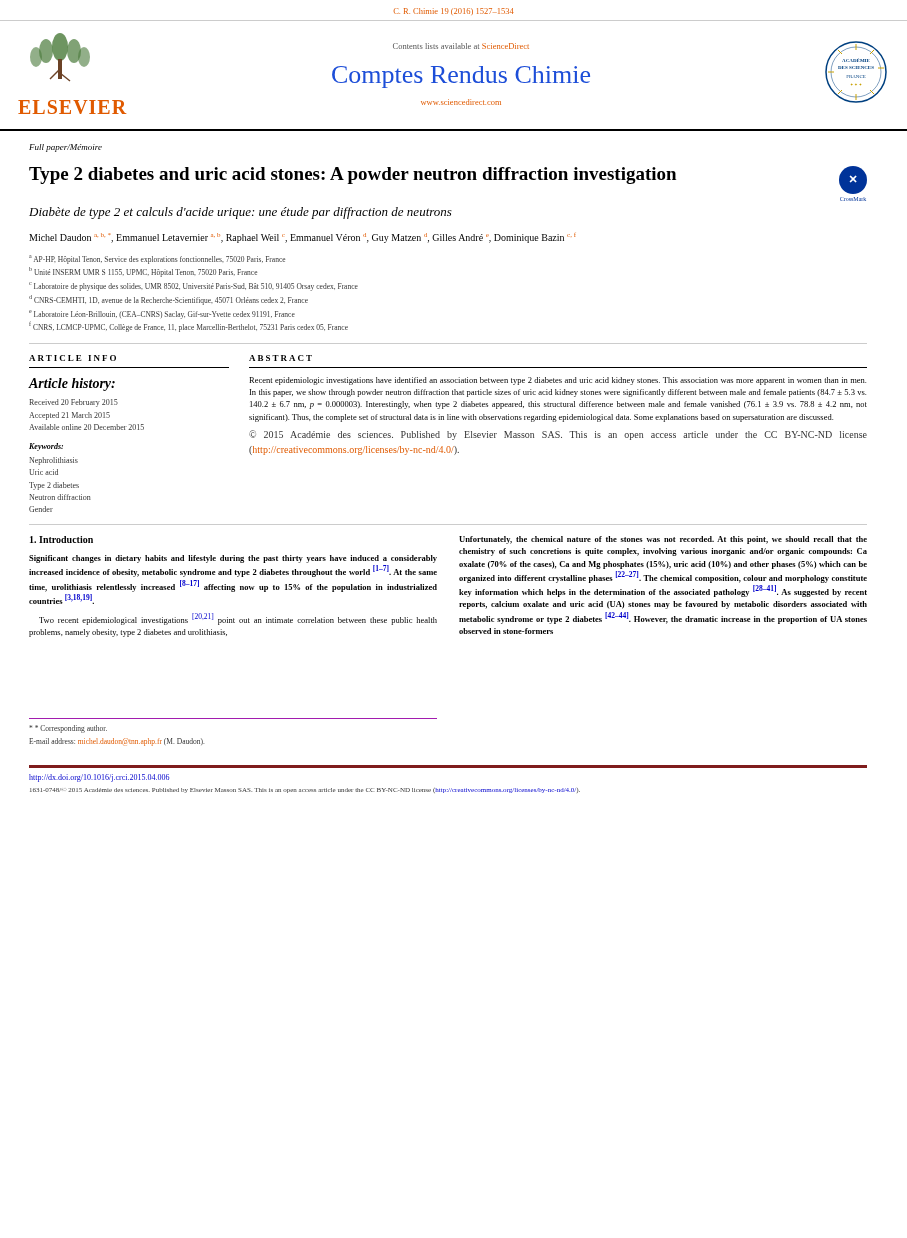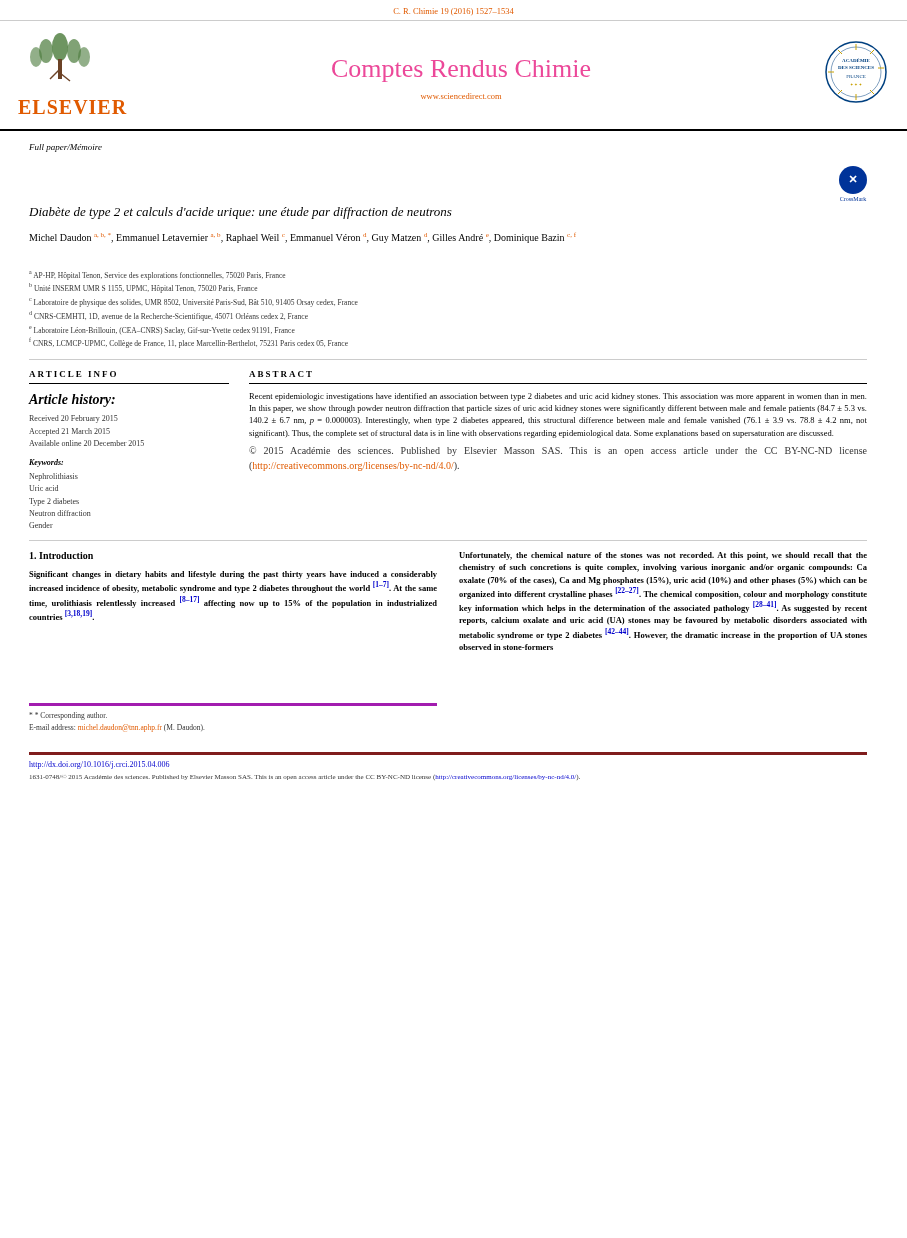--- a/index.html
+++ b/index.html
@@ -42,21 +42,21 @@
       padding: 0 20px;
     }
     .sciencedirect-label {
       font-size: 8.5px;
       color: #555;
       margin-bottom: 4px;
     }
     .journal-title {
       font-size: 26px;
       font-weight: normal;
-      color: #ec4899;
+      color: #1d4ed8;
       font-family: 'Times New Roman', Times, serif;
       margin: 4px 0;
     }
     .journal-url {
       font-size: 8.5px;
       color: #e05a00;
     }
     .header-right-logo {
       width: 75px;
       text-align: right;
@@ -99,21 +99,21 @@
     }
     .article-subtitle {
       font-size: 13px;
       font-style: italic;
       color: #000;
       margin-bottom: 10px;
       line-height: 1.4;
     }
     .authors {
       font-size: 10px;
-      margin-bottom: 22px;
+      margin-bottom: 6px;
       color: #000;
     }
     .author-sup {
       font-size: 7px;
       vertical-align: super;
       color: #e05a00;
     }
     .affiliations {
       font-size: 7.5px;
       color: #333;
@@ -230,21 +230,21 @@
       text-indent: 0;
       font-weight: bold;
     }
     .ref-link {
       color: #0000cc;
       font-size: 7.5px;
       vertical-align: super;
     }
     .footnote-section {
       margin-top: 10px;
-      border-top: 3px solid #a21caf;
+      border-top: 1px solid #a21caf;
       padding-top: 5px;
     }
     .footnote-text {
       font-size: 7.5px;
       color: #333;
       margin-bottom: 2px;
     }
     .doi-link {
       color: #0000cc;
       font-size: 8px;
@@ -281,20 +281,24 @@
         <ellipse cx="18" cy="28" rx="6" ry="10" fill="#4a7a3a" opacity="0.6"></ellipse>
         <ellipse cx="66" cy="28" rx="6" ry="10" fill="#4a7a3a" opacity="0.6"></ellipse>
         <rect x="40" y="30" width="4" height="20" fill="#6b4226"></rect>
         <line x1="42" y1="40" x2="32" y2="50" stroke="#6b4226" stroke-width="1.5"></line>
         <line x1="42" y1="44" x2="52" y2="52" stroke="#6b4226" stroke-width="1.5"></line>
       </svg>
       <div style="font-size:20px; font-weight:bold; color:#e05a00; letter-spacing:1px; text-align:right; margin-top:-5px;">ELSEVIER</div>
     </div>
 
     <div class="header-center">
+      <div class="sciencedirect-label">
+        <span>Contents lists available at</span>
+        <span style="color:#e05a00;">ScienceDirect</span>
+      </div>
       <div class="journal-title">Comptes Rendus Chimie</div>
       <div class="journal-url">www.sciencedirect.com</div>
     </div>
 
     <div class="header-right-logo">
       <svg width="65" height="65" viewBox="0 0 65 65">
         <circle cx="32" cy="32" r="30" fill="none" stroke="#004080" stroke-width="1.5"></circle>
         <circle cx="32" cy="32" r="25" fill="none" stroke="#004080" stroke-width="0.5"></circle>
 
         <g stroke="#c8a000" stroke-width="1">
@@ -319,20 +323,21 @@
     <div class="full-paper-label">Full paper/Mémoire</div>
 
     <div style="overflow:hidden;">
 
       <div class="crossmark">
         <div class="crossmark-inner">
           <span style="font-size:11px;">✕</span>
         </div>
         <div style="font-size:6px; text-align:center; color:#003399; margin-top:1px;">CrossMark</div>
       </div>
+      <h1 class="article-title">Type 2 diabetes and uric acid stones: A powder neutron diffraction investigation</h1>
     </div>
 
     <div class="article-subtitle">Diabète de type 2 et calculs d'acide urique: une étude par diffraction de neutrons</div>
 
     <div class="authors">
       Michel Daudon <span class="author-sup">a, b, *</span>,
       Emmanuel Letavernier <span class="author-sup">a, b</span>,
       Raphael Weil <span class="author-sup">c</span>,
       Emmanuel Véron <span class="author-sup">d</span>,
       Guy Matzen <span class="author-sup">d</span>,
@@ -376,20 +381,21 @@
       </div>
     </div>
 
     <hr class="divider">
 
     <div class="main-two-col">
       <div class="main-col-left">
         <div class="section-title">1. Introduction</div>
         <div class="body-text">
           <p>Significant changes in dietary habits and lifestyle during the past thirty years have induced a considerably increased incidence of obesity, metabolic syndrome and type 2 diabetes throughout the world <span class="ref-link">[1–7]</span>. At the same time, urolithiasis relentlessly increased <span class="ref-link">[8–17]</span> affecting now up to 15% of the population in industrialized countries <span class="ref-link">[3,18,19]</span>.</p>
+          <p>Two recent epidemiological investigations <span class="ref-link">[20,21]</span> point out an intimate correlation between these public health problems, namely obesity, type 2 diabetes and urolithiasis,</p>
         </div>
 
         <div class="footnote-section" style="margin-top: 80px;">
           <div class="footnote-text">
             * <span>* Corresponding author.</span>
           </div>
           <div class="footnote-text">
             <span>E-mail address:</span>
             <span style="color:#e05a00;">michel.daudon@tnn.aphp.fr</span>
             <span>(M. Daudon).</span>

